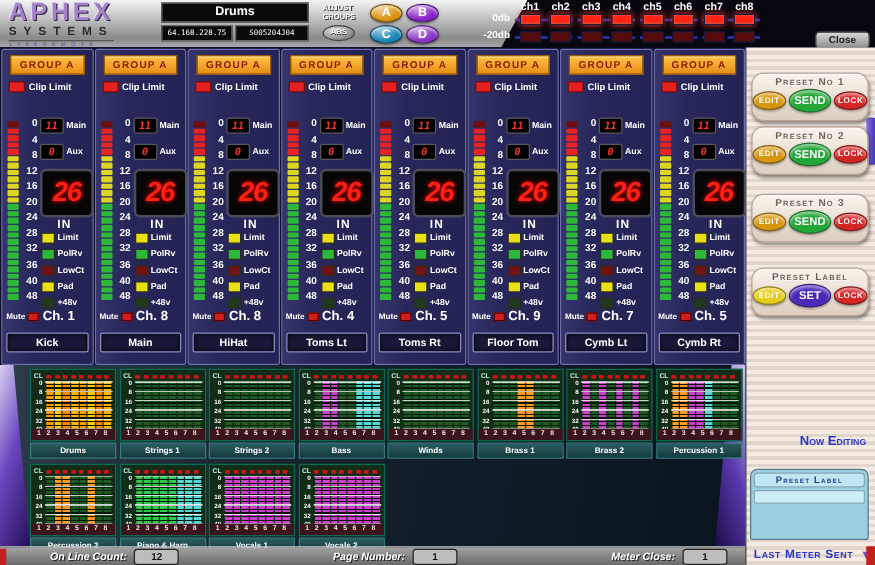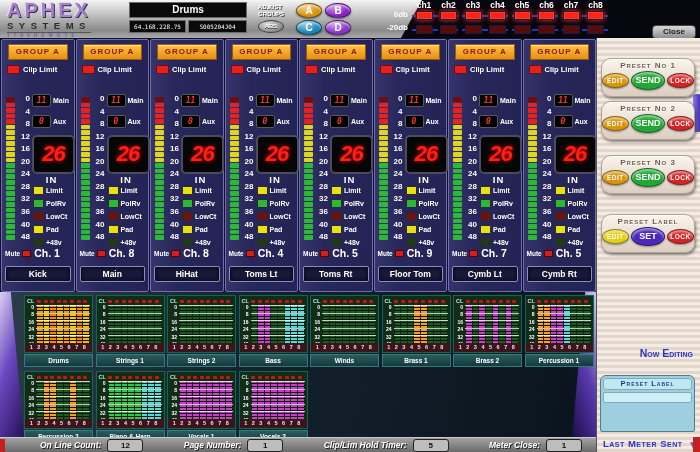--- a/index.html
+++ b/index.html
@@ -1500,24 +1500,20 @@
   <div id="statusbar">
       <div class="sb-item">
         <span class="sb-label">On Line Count:</span>
         <span class="sb-value">12</span>
       </div>
       <div class="sb-item">
         <span class="sb-label">Page Number:</span>
         <span class="sb-value">1</span>
       </div>
       <div class="sb-item">
-        <span class="sb-label">Clip/Lim Hold Timer:</span>
-        <span class="sb-value">5</span>
-      </div>
-      <div class="sb-item">
         <span class="sb-label">Meter Close:</span>
         <span class="sb-value">1</span>
       </div>
     </div>
   <div class="corner-red red-bl"></div>
   <div class="corner-red red-br"></div>
 
 </div>
 
 </body></html>

